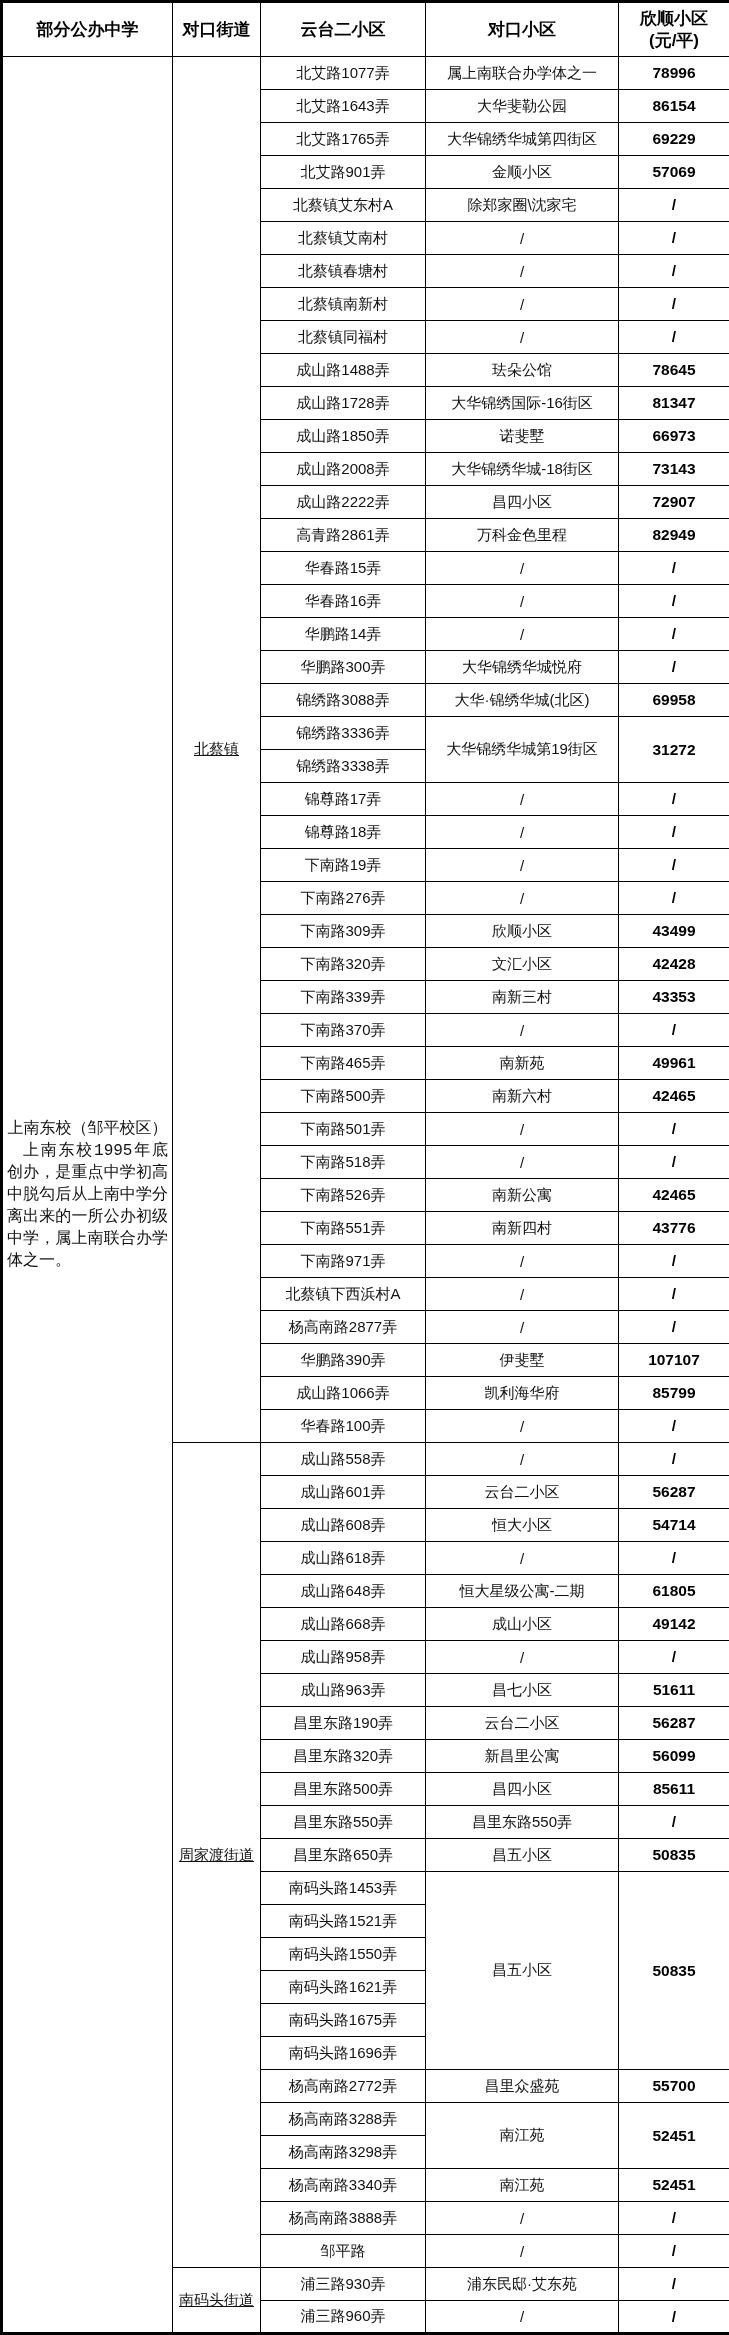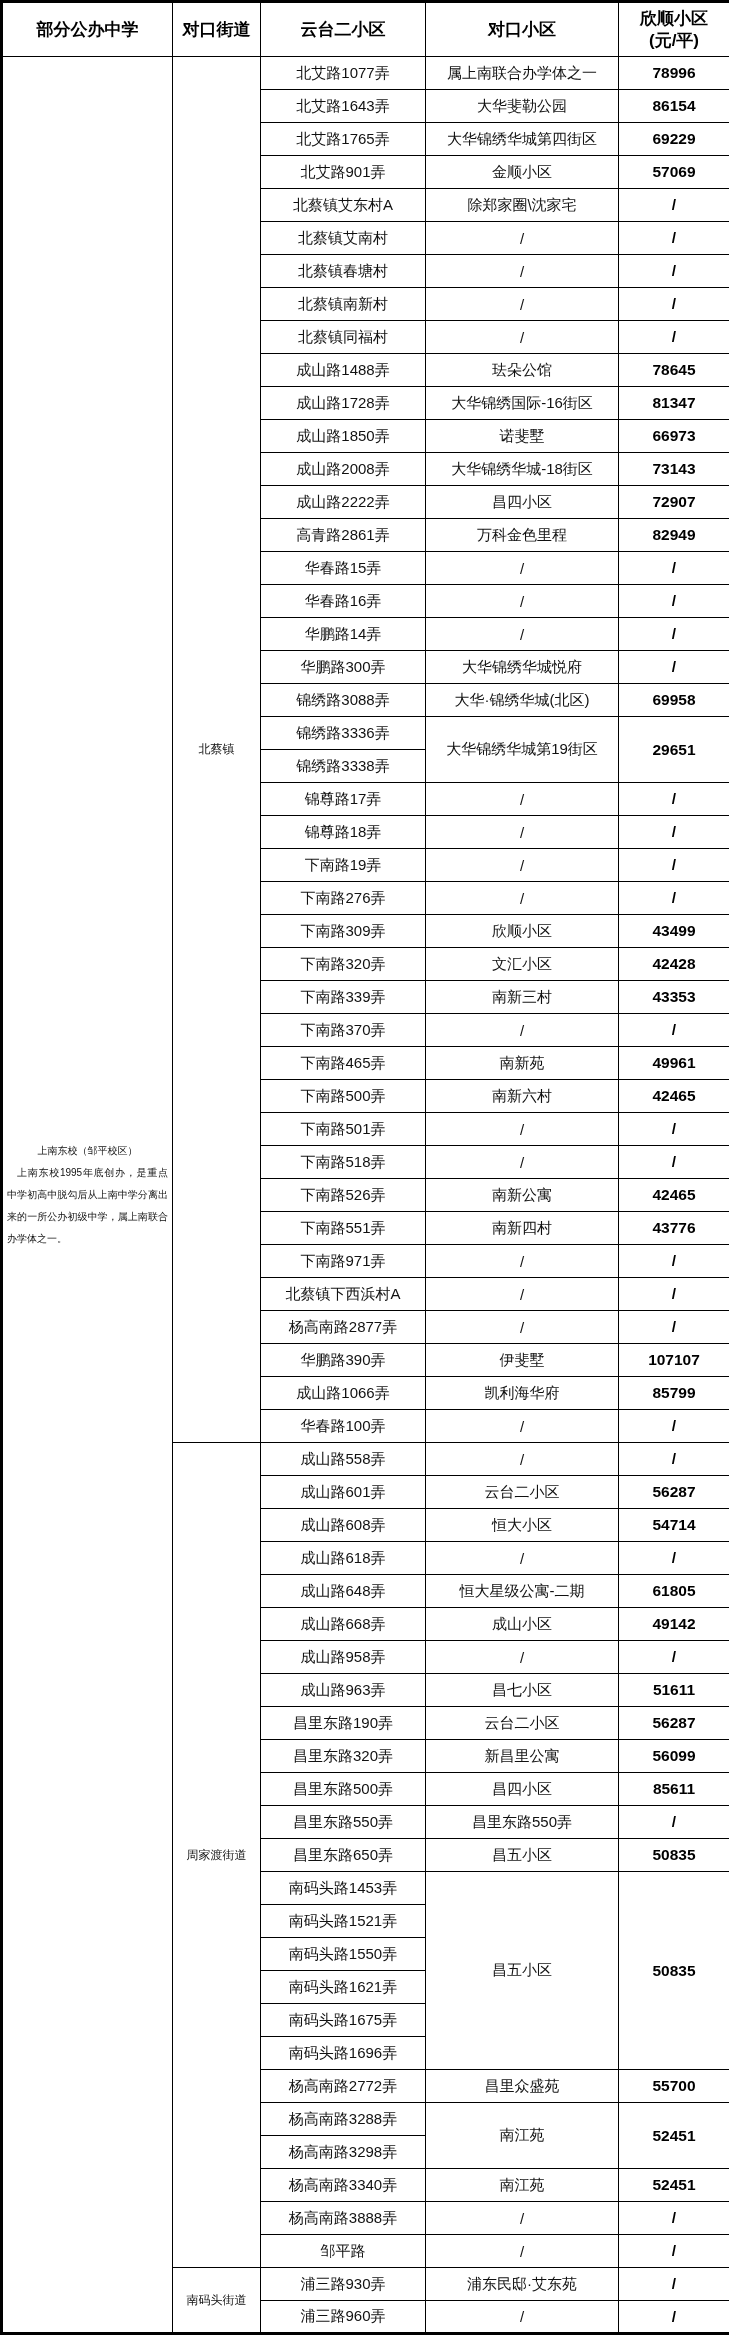--- a/index.html
+++ b/index.html
@@ -31,37 +31,39 @@
   thead tr { height: 55px; }
   thead th {
     font-size: 17px;
     font-weight: bold;
     color: #000000;
     border-bottom: 2px solid #000000;
     line-height: 1.25;
   }
   tbody tr { height: 33px; }
   td.school-cell {
-    font-size: 10px;
+    font-size: 16px;
     line-height: 22px;
     padding: 0 5px;
     vertical-align: middle;
+    font-family: Liberation Mono, monospace;
   }
   .school-name {
     text-align: center;
     white-space: nowrap;
   }
   .school-desc {
     text-align: justify;
     text-indent: 1em;
     word-break: break-all;
   }
   td.street-cell {
-    font-size: 12px;
+    font-size: 15px;
     letter-spacing: 0;
+    text-decoration: underline;
   }
   td.address-cell {
     font-size: 15px;
     white-space: nowrap;
   }
   td.estate-cell {
     font-size: 15px;
   }
   td.price-cell {
     font-size: 15.5px;
@@ -195,21 +197,21 @@
           <td class="price-cell">/</td>
         </tr>
         <tr>
           <td class="address-cell">锦绣路3088弄</td>
           <td class="estate-cell">大华·锦绣华城(北区)</td>
           <td class="price-cell">69958</td>
         </tr>
         <tr>
           <td class="address-cell">锦绣路3336弄</td>
           <td class="estate-cell" rowspan="2">大华锦绣华城第19街区</td>
-          <td class="price-cell" rowspan="2">29651</td>
+          <td class="price-cell" rowspan="2">31272</td>
         </tr>
         <tr>
           <td class="address-cell">锦绣路3338弄</td>
         </tr>
         <tr>
           <td class="address-cell">锦尊路17弄</td>
           <td class="estate-cell">/</td>
           <td class="price-cell">/</td>
         </tr>
         <tr>

